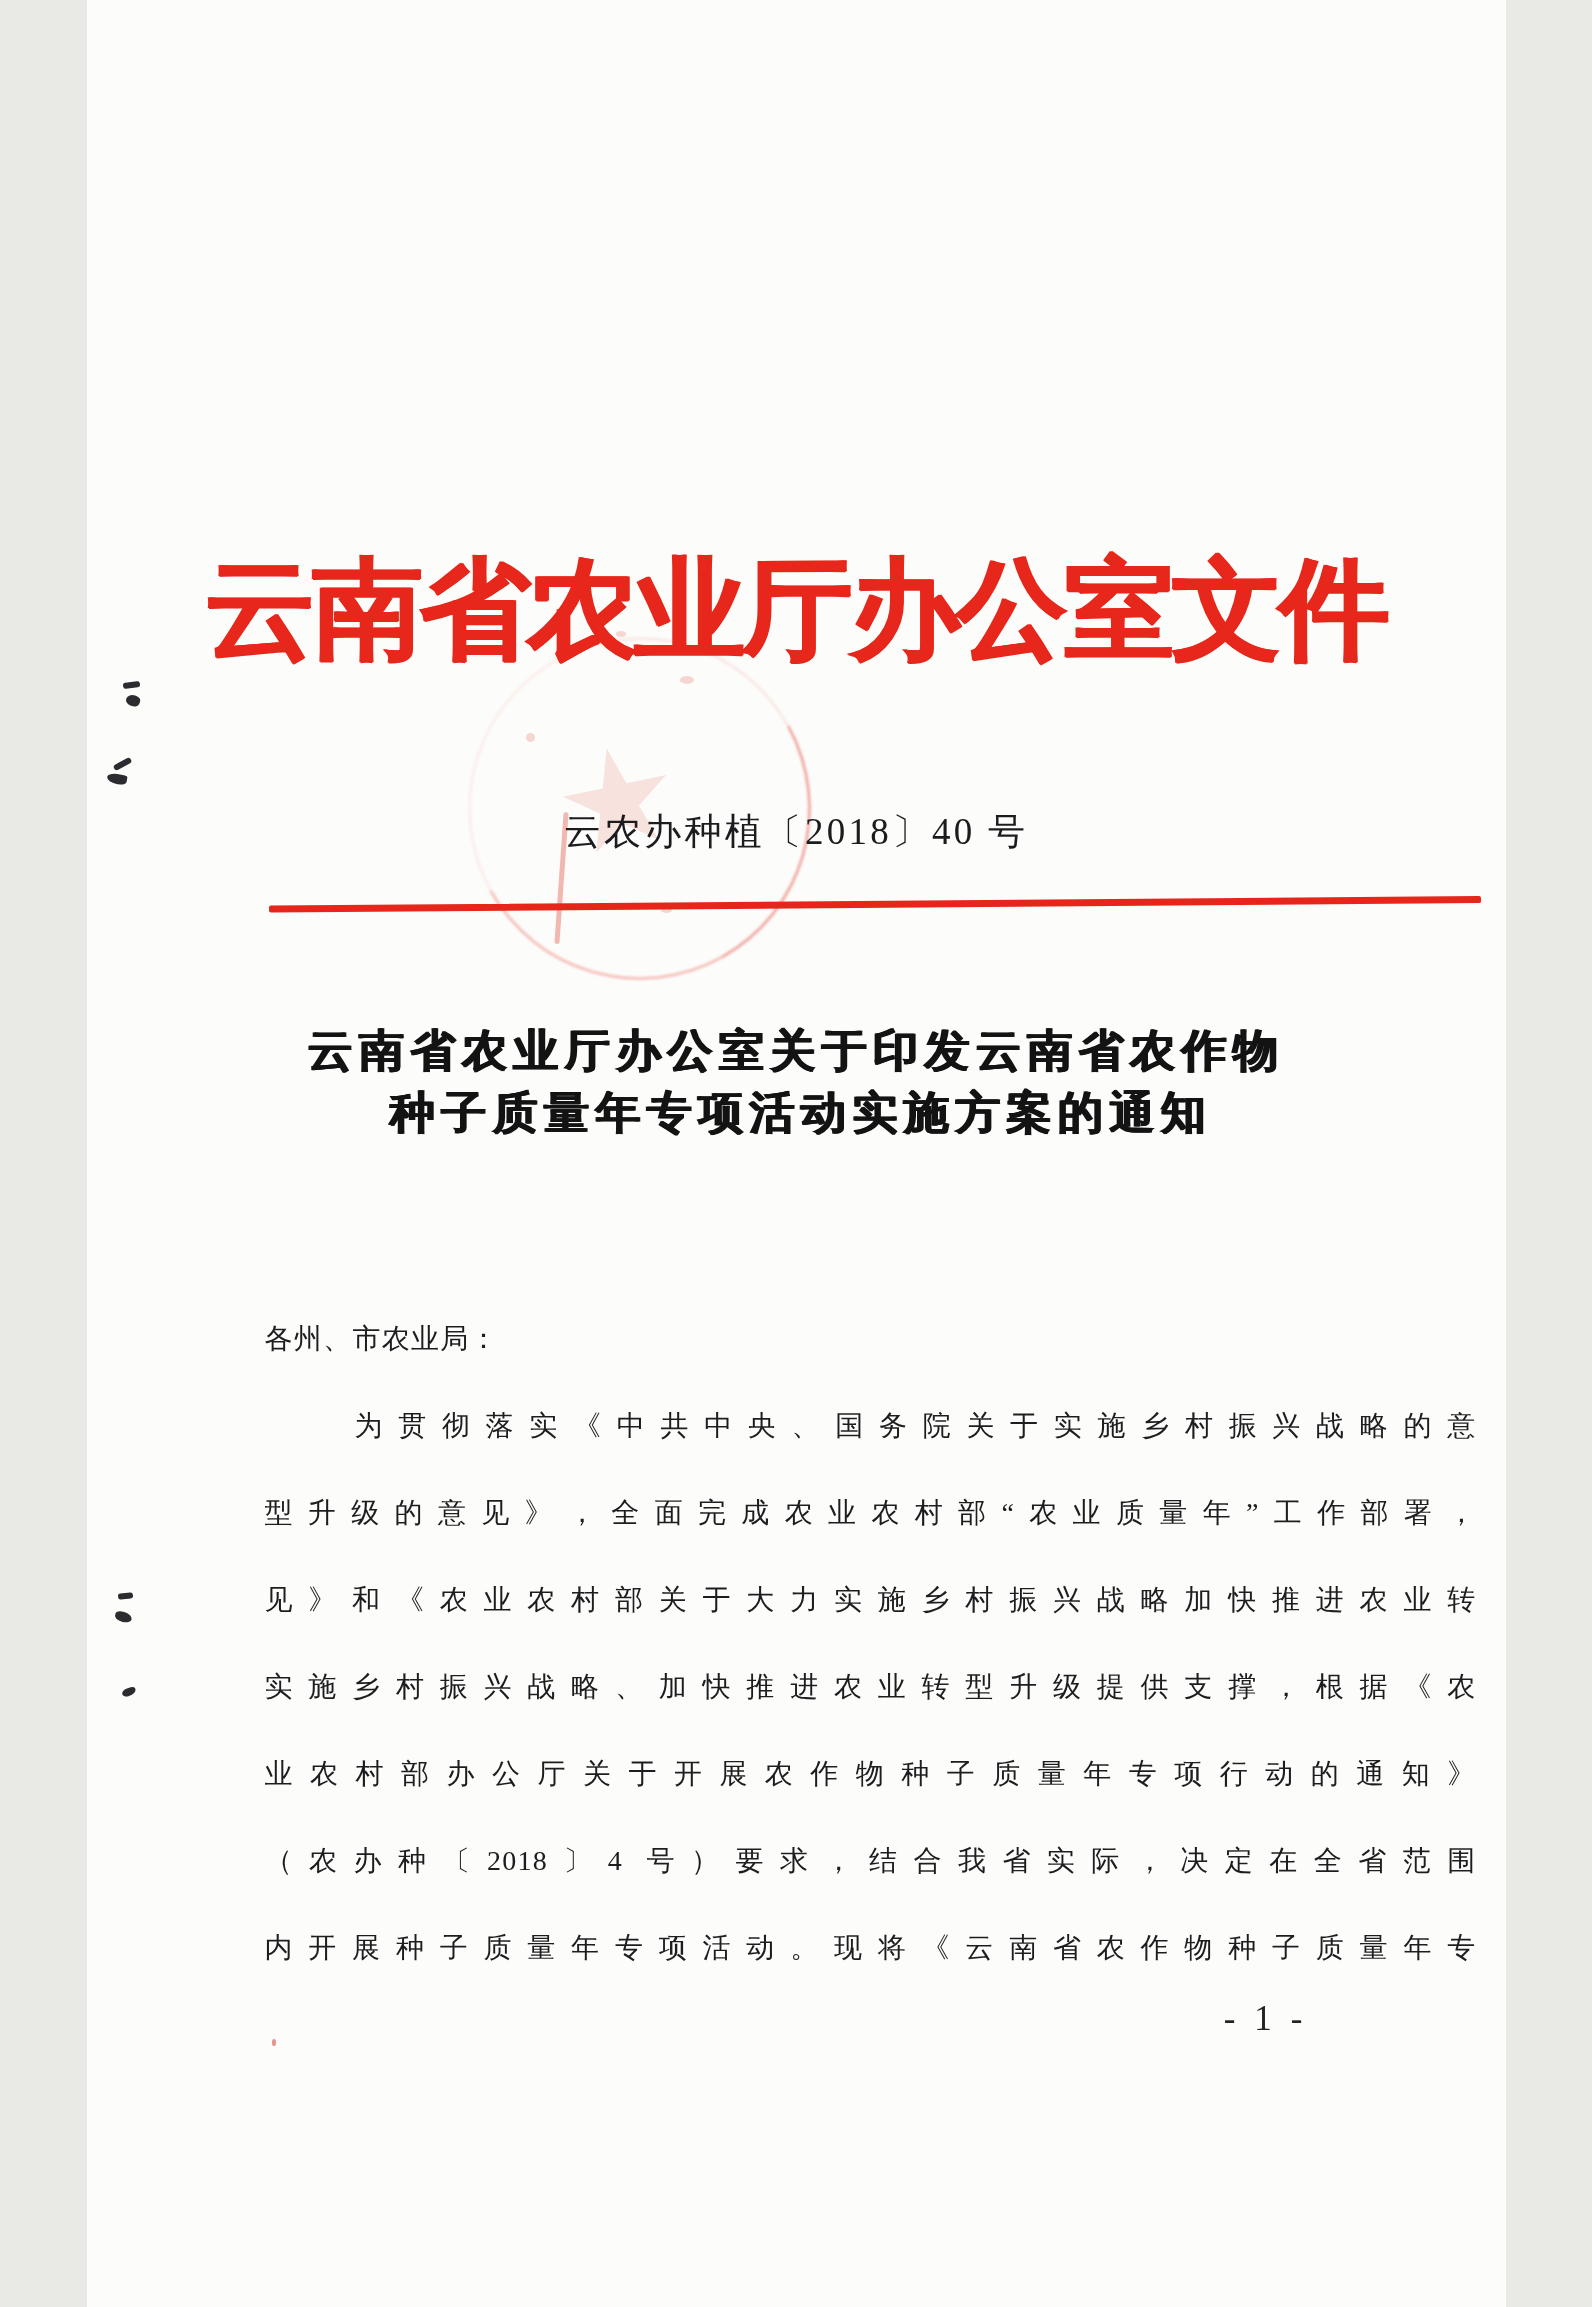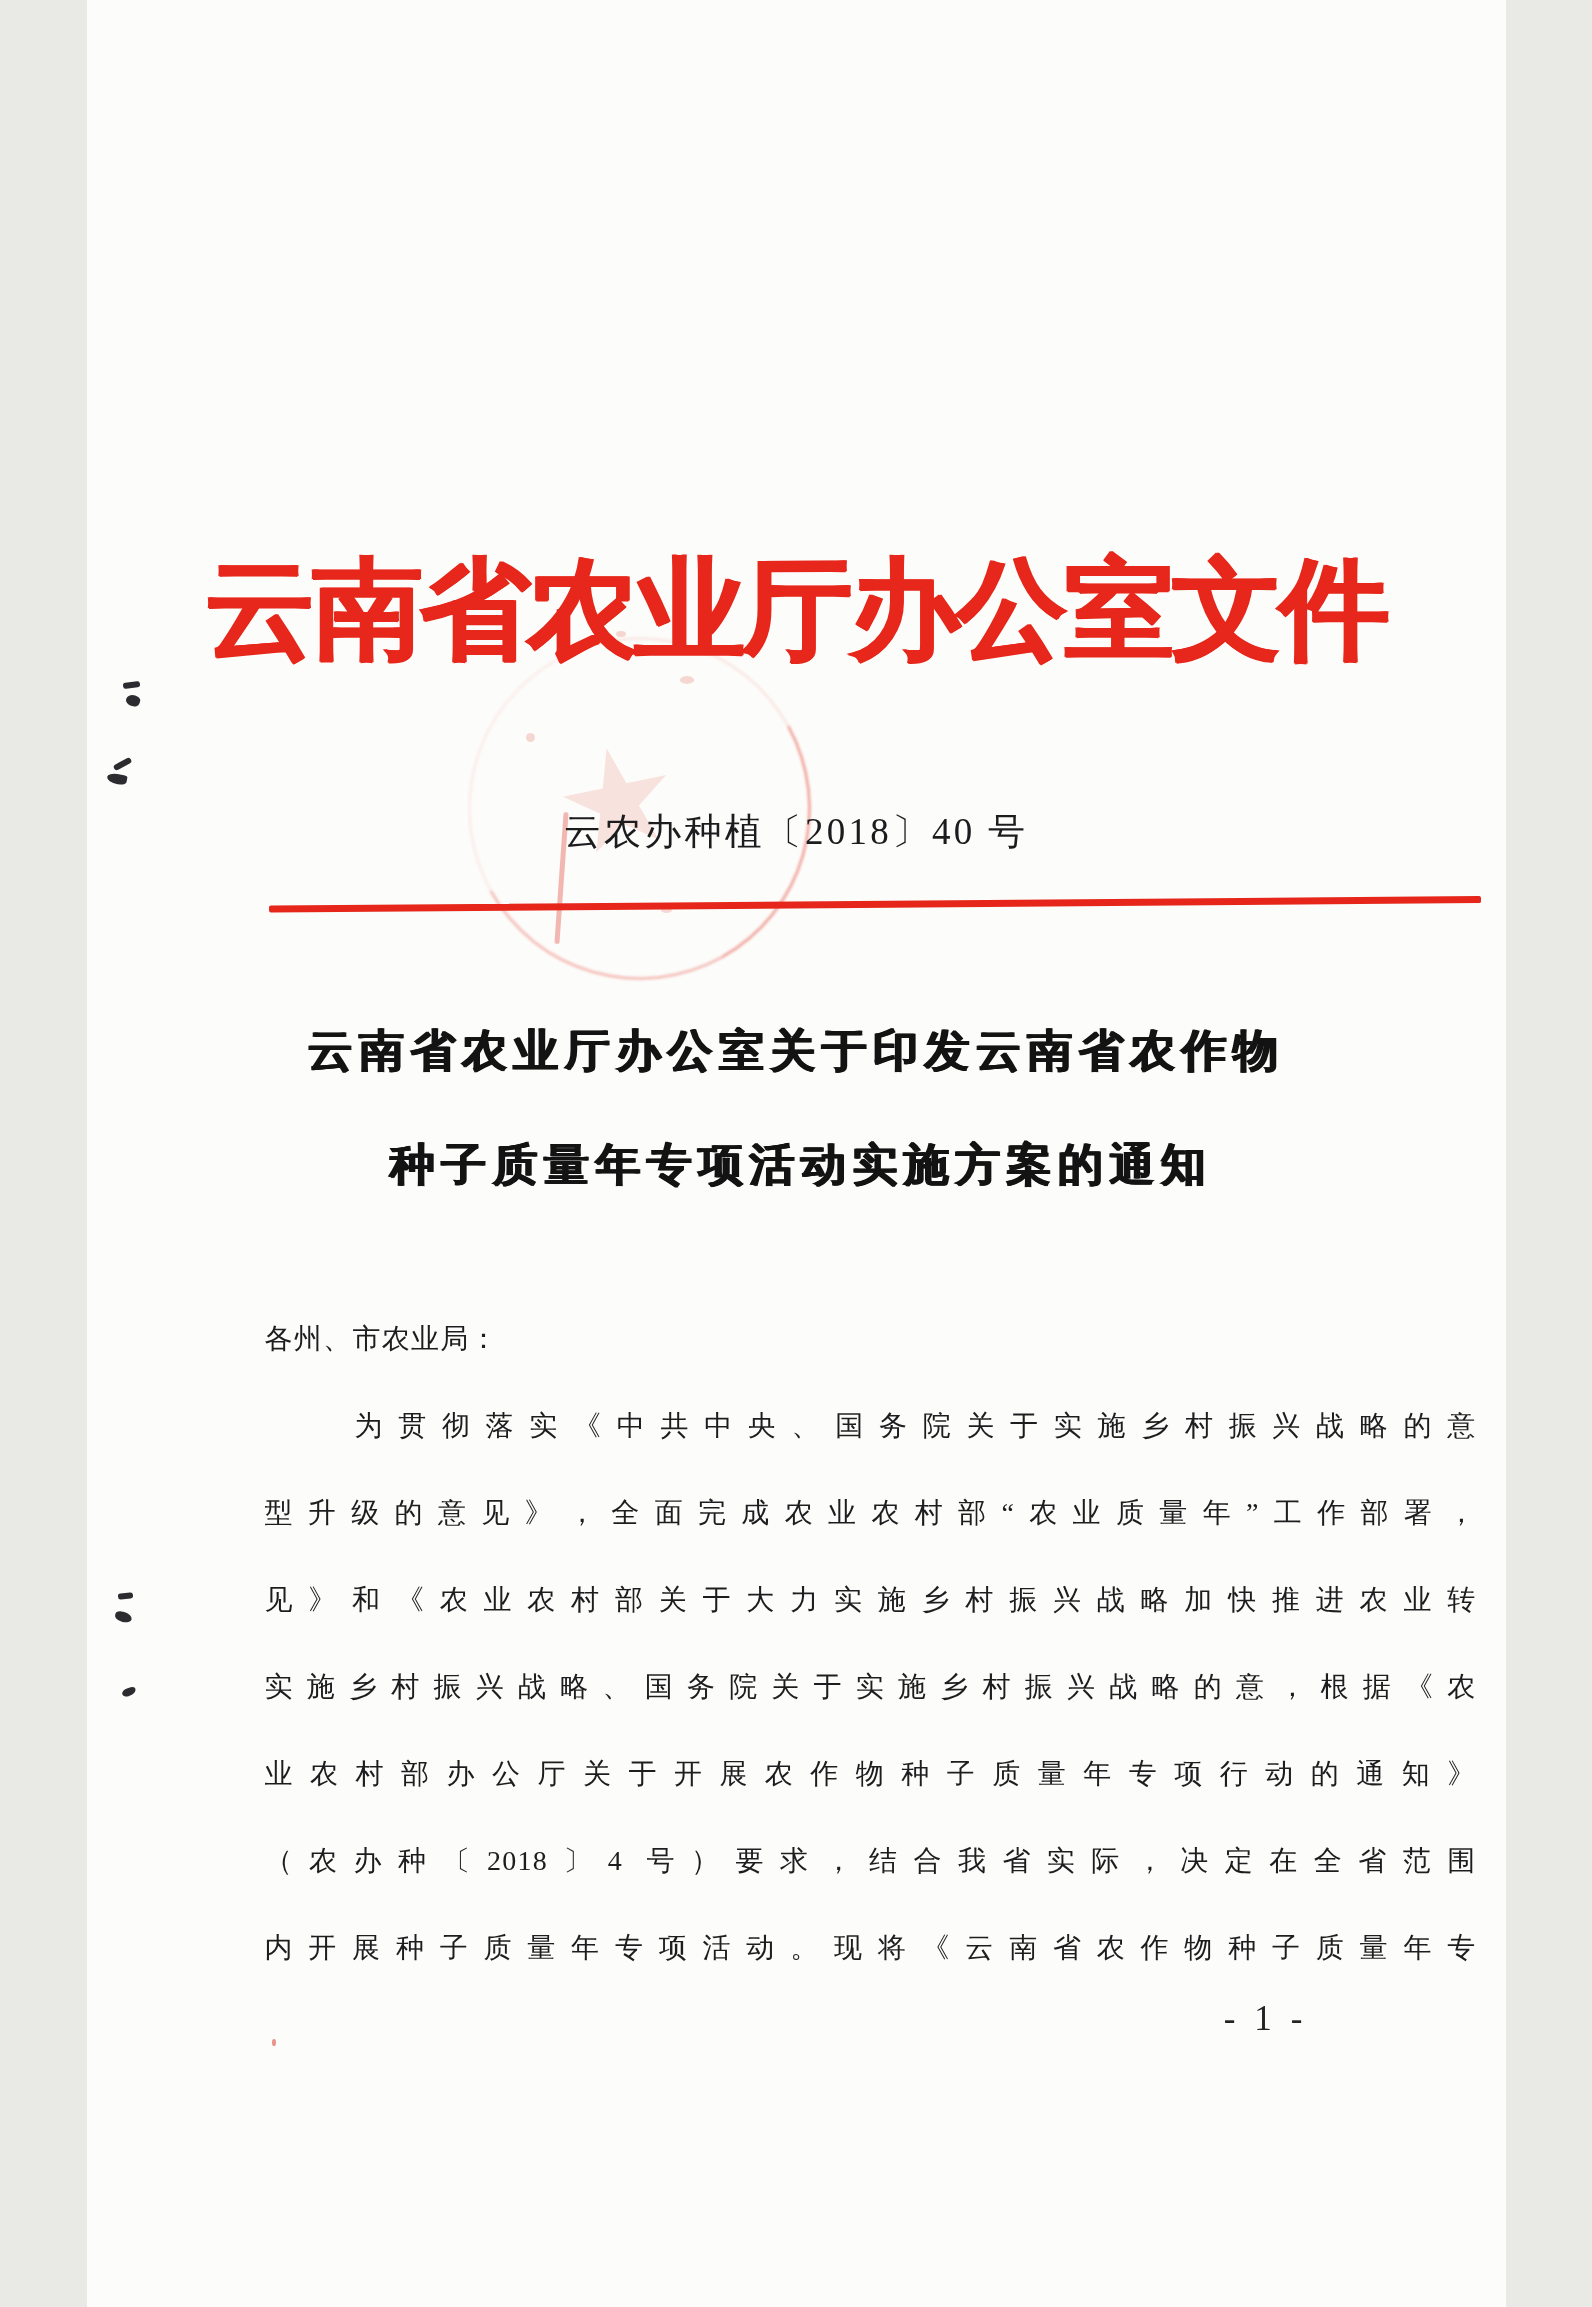--- a/index.html
+++ b/index.html
@@ -48,21 +48,21 @@
     position:absolute; left:0; width:100%;
     text-align:center;
     font-size:45px; line-height:1.2;
     font-weight:bold;
     letter-spacing:6.4px;
     color:#131313;
     text-shadow:1px 0 0 #131313,-1px 0 0 #131313;
     z-index:2;
   }
   .doc-title-line.l1 { top:1024px; }
-  .doc-title-line.l2 { top:1138px;padding-left:10px; }
+  .doc-title-line.l2 { top:1086px;padding-left:10px; }
   
   .body-block {
     position:absolute; left:178px; top:1295px; width:1212px;
     font-size:28px;
     color:#1d1d1f;
     z-index:2;
   }
   .body-line {
     height:87px; line-height:87px;
     letter-spacing:1.3px;
@@ -144,21 +144,21 @@
   <div class="red-rule"></div>
 
   <div class="doc-title-line l1">云南省农业厅办公室关于印发云南省农作物</div>
   <div class="doc-title-line l2">种子质量年专项活动实施方案的通知</div>
 
   <div class="body-block">
     <div class="body-line">各州、市农业局：</div>
     <div class="body-line just indent">为贯彻落实《中共中央、国务院关于实施乡村振兴战略的意</div>
     <div class="body-line just">型升级的意见》，全面完成农业农村部“农业质量年”工作部署，</div>
     <div class="body-line just">见》和《农业农村部关于大力实施乡村振兴战略加快推进农业转</div>
-    <div class="body-line just">实施乡村振兴战略、国务院关于实施乡村振兴战略的意，根据《农</div>
+    <div class="body-line just">实施乡村振兴战略、加快推进农业转型升级提供支撑，根据《农</div>
     <div class="body-line just">业农村部办公厅关于开展农作物种子质量年专项行动的通知》</div>
     <div class="body-line just">（农办种〔2018〕4 号）要求，结合我省实际，决定在全省范围</div>
     <div class="body-line just">内开展种子质量年专项活动。现将《云南省农作物种子质量年专</div>
   </div>
 
   <div class="page-number">- 1 -</div>
 
   <div class="smudge sm-a1"></div>
   <div class="smudge sm-a2"></div>
   <div class="smudge sm-b1"></div>

